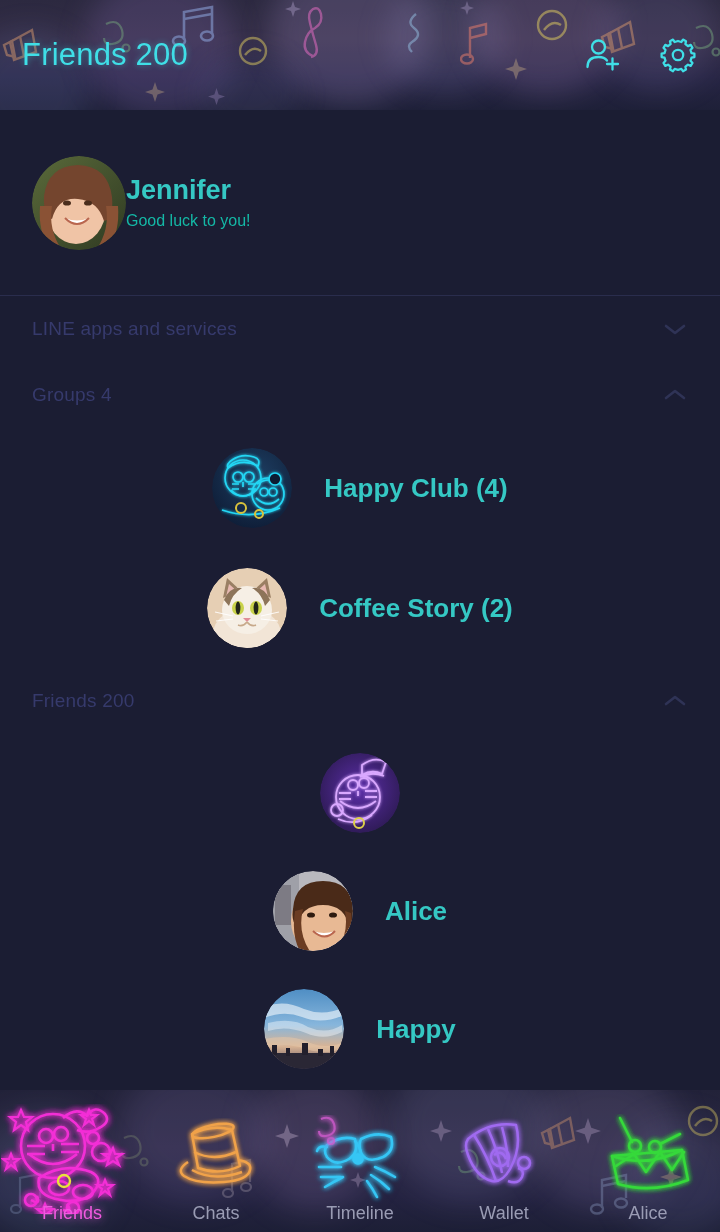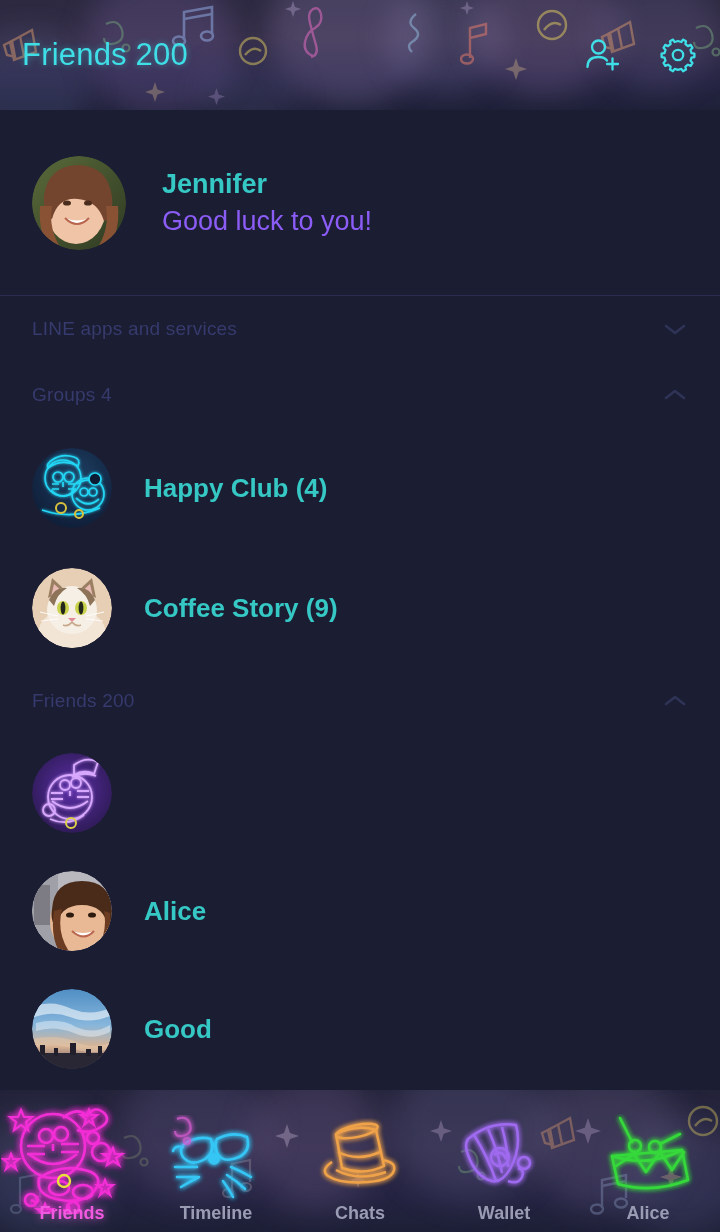--- a/index.html
+++ b/index.html
@@ -44,48 +44,48 @@
     position:relative; z-index:3;
   }
   .avatar {
     border-radius:50%;
     flex:none;
     overflow:hidden;
     position:relative;
   }
   .av-lg { width:94px; height:94px; }
   .av-md { width:80px; height:80px; }
-  .profile-text { margin-left:36px; }
+  .profile-text { }
   .profile-name {
     font-size:27px; font-weight:bold; color:#35c8c4;
     line-height:1.22;
   }
   .profile-status {
-    font-size:27px; color:#8b5cf6;
+    font-size:16px; color:#14b8a6;
     margin-top:4px; line-height:1.2;
   }
 
   
   .section {
     display:flex; align-items:center;
     height:66px;
     padding:0 32px;
     position:relative; z-index:3;gap:36px;
   }
   .section-label {
     font-size:19px; color:#363a6c; letter-spacing:.2px;
   }
   .section-chevron { margin-left:auto; width:26px; height:16px; display:block; }
 
   
   .row {
     display:flex; align-items:center;
     height:118px;
     padding:0 32px;
-    position:relative; z-index:3;
+    position:relative; z-index:3;justify-content:center;
   }
   .row-body { margin-left:32px; display:flex; flex-direction:column; justify-content:center; }
   .row-name {
     font-size:26px; font-weight:bold; color:#35c8c4; line-height:1.18;
   }
   .row-sub {
     font-size:20px; color:#5248c9; margin-top:3px; line-height:1.2;
   }
   .groups-row { height:120px; }
 
@@ -94,21 +94,21 @@
     position:absolute; left:0; bottom:0;
     width:720px; height:142px;
     overflow:hidden;
     background:linear-gradient(180deg,#222239 0%,#2a2742 40%,#242341 75%,#1d1f36 100%);
     z-index:20;
   }
   .bn-bokeh { position:absolute; border-radius:50%; filter:blur(16px); }
   .bn-deco { position:absolute; opacity:.45; filter:blur(.5px); }
   .bn-items {
     position:absolute; inset:0;
-    display:flex; z-index:6;font-weight:bold;
+    display:flex; z-index:6;
   }
   .bn-item {
     flex:1;
     display:flex; flex-direction:column;
     align-items:center; justify-content:flex-end;
     padding-bottom:8px;
     position:relative;
   }
   .bn-ico { height:92px; display:flex; align-items:center; justify-content:center; }
   .bn-label {
@@ -347,21 +347,21 @@
         <ellipse cx="49" cy="40" rx="2.4" ry="6.4" fill="#23261a"></ellipse>
         <path d="M36 50 h8 l-4 4 Z" fill="#e08c96"></path>
         <path d="M40 54 q-4 5 -9 3 M40 54 q4 5 9 3" stroke="#c7a98a" stroke-width="1.6" fill="none"></path>
         <g stroke="#ffffff" stroke-width="1.1" opacity=".85">
           <path d="M26 48 L8 44 M26 51 L9 53 M54 48 L72 44 M54 51 L71 53"></path>
         </g>
       </g>
     </svg>
   </div>
   <div class="row-body">
-    <div class="row-name">Coffee Story (9)</div>
+    <div class="row-name">Coffee Story (2)</div>
   </div>
 </div>
 
 <div class="section">
   <div class="section-label">Friends 200</div>
   <svg class="section-chevron" viewBox="0 0 26 16" fill="none" stroke="#2f3356" stroke-width="2.6" stroke-linecap="round" stroke-linejoin="round">
       <path d="M4 11 L13 4 L22 11"></path>
     </svg>
 </div>
 
@@ -453,21 +453,21 @@
         <rect x="0" y="64" width="80" height="16" fill="#2a2735"></rect>
         <rect x="8" y="56" width="5" height="10" fill="#221f2c"></rect>
         <rect x="22" y="59" width="4" height="8" fill="#221f2c"></rect>
         <rect x="38" y="54" width="6" height="12" fill="#221f2c"></rect>
         <rect x="54" y="60" width="5" height="7" fill="#221f2c"></rect>
         <rect x="66" y="57" width="4" height="10" fill="#221f2c"></rect>
       </g>
     </svg>
   </div>
   <div class="row-body">
-    <div class="row-name">Good</div>
+    <div class="row-name">Happy</div>
   </div>
 </div>
 
 <div class="bottomnav">
   <div class="bn-bokeh" style="left:-20px;top:20px;width:130px;height:130px;background:rgba(120,150,190,.14)"></div>
   <div class="bn-bokeh" style="left:120px;top:-30px;width:150px;height:140px;background:rgba(150,130,200,.16)"></div>
   <div class="bn-bokeh" style="left:250px;top:-20px;width:130px;height:140px;background:rgba(170,140,200,.18)"></div>
   <div class="bn-bokeh" style="left:390px;top:-40px;width:160px;height:150px;background:rgba(150,140,200,.17)"></div>
   <div class="bn-bokeh" style="left:530px;top:-25px;width:150px;height:145px;background:rgba(165,150,205,.16)"></div>
   <div class="bn-bokeh" style="left:620px;top:30px;width:120px;height:120px;background:rgba(130,140,190,.13)"></div>
@@ -575,20 +575,45 @@
             <path d="M44 100 L46 105 L52 105 L47 109 L49 115 L44 111 L39 115 L41 109 L36 105 L42 105 Z"></path>
           </g>
           <circle cx="63" cy="77" r="6" fill="none" stroke="#e8e23a" stroke-width="2.4"></circle>
         </svg>
       </div>
       <div class="bn-label">Friends</div>
     </div>
 
     <div class="bn-item">
       <div class="bn-ico">
+        <svg width="92" height="82" viewBox="0 0 92 82">
+          <defs>
+              <filter id="gC" x="-60%" y="-60%" width="220%" height="220%">
+            <feGaussianBlur stdDeviation="2.6" result="b"></feGaussianBlur>
+                <feMerge>
+                  <feMergeNode in="b"></feMergeNode>
+                  <feMergeNode in="b"></feMergeNode>
+                  <feMergeNode in="SourceGraphic"></feMergeNode>
+                </feMerge>
+              </filter>
+            </defs>
+          <g filter="url(#gC)" fill="none" stroke="#f0a24a" stroke-width="2.5" stroke-linejoin="round">
+            <path d="M22 16 q20 -10 40 -4 L70 48 q-20 10 -42 2 Z"></path>
+            <ellipse cx="43" cy="13" rx="21" ry="6" transform="rotate(-12 43 13)"></ellipse>
+            <path d="M24 34 q20 10 42 0"></path>
+            <path d="M18 44 q-12 8 -4 14 q12 8 40 6 q24 -2 26 -12 q2 -8 -12 -10"></path>
+            <path d="M22 52 q22 12 50 2"></path>
+          </g>
+        </svg>
+      </div>
+      <div class="bn-label">Chats</div>
+    </div>
+
+    <div class="bn-item">
+      <div class="bn-ico">
         <svg width="110" height="88" viewBox="0 0 110 88">
           <defs>
               <filter id="gT" x="-60%" y="-60%" width="220%" height="220%">
             <feGaussianBlur stdDeviation="2.8" result="b"></feGaussianBlur>
                 <feMerge>
                   <feMergeNode in="b"></feMergeNode>
                   <feMergeNode in="b"></feMergeNode>
                   <feMergeNode in="SourceGraphic"></feMergeNode>
                 </feMerge>
               </filter>
@@ -606,45 +631,20 @@
             <path d="M16 4 q10 -4 13 5 q3 10 -8 12 q-7 1 -7 -5"></path>
               <circle cx="26" cy="26" r="3"></circle>
           </g>
         </svg>
       </div>
       <div class="bn-label">Timeline</div>
     </div>
 
     <div class="bn-item">
       <div class="bn-ico">
-        <svg width="92" height="82" viewBox="0 0 92 82">
-          <defs>
-              <filter id="gC" x="-60%" y="-60%" width="220%" height="220%">
-            <feGaussianBlur stdDeviation="2.6" result="b"></feGaussianBlur>
-                <feMerge>
-                  <feMergeNode in="b"></feMergeNode>
-                  <feMergeNode in="b"></feMergeNode>
-                  <feMergeNode in="SourceGraphic"></feMergeNode>
-                </feMerge>
-              </filter>
-            </defs>
-          <g filter="url(#gC)" fill="none" stroke="#f0a24a" stroke-width="2.5" stroke-linejoin="round">
-            <path d="M22 16 q20 -10 40 -4 L70 48 q-20 10 -42 2 Z"></path>
-            <ellipse cx="43" cy="13" rx="21" ry="6" transform="rotate(-12 43 13)"></ellipse>
-            <path d="M24 34 q20 10 42 0"></path>
-            <path d="M18 44 q-12 8 -4 14 q12 8 40 6 q24 -2 26 -12 q2 -8 -12 -10"></path>
-            <path d="M22 52 q22 12 50 2"></path>
-          </g>
-        </svg>
-      </div>
-      <div class="bn-label">Chats</div>
-    </div>
-
-    <div class="bn-item">
-      <div class="bn-ico">
         <svg width="100" height="88" viewBox="0 0 100 88">
           <defs>
               <filter id="gL" x="-60%" y="-60%" width="220%" height="220%">
             <feGaussianBlur stdDeviation="2.6" result="b"></feGaussianBlur>
                 <feMerge>
                   <feMergeNode in="b"></feMergeNode>
                   <feMergeNode in="b"></feMergeNode>
                   <feMergeNode in="SourceGraphic"></feMergeNode>
                 </feMerge>
               </filter>

